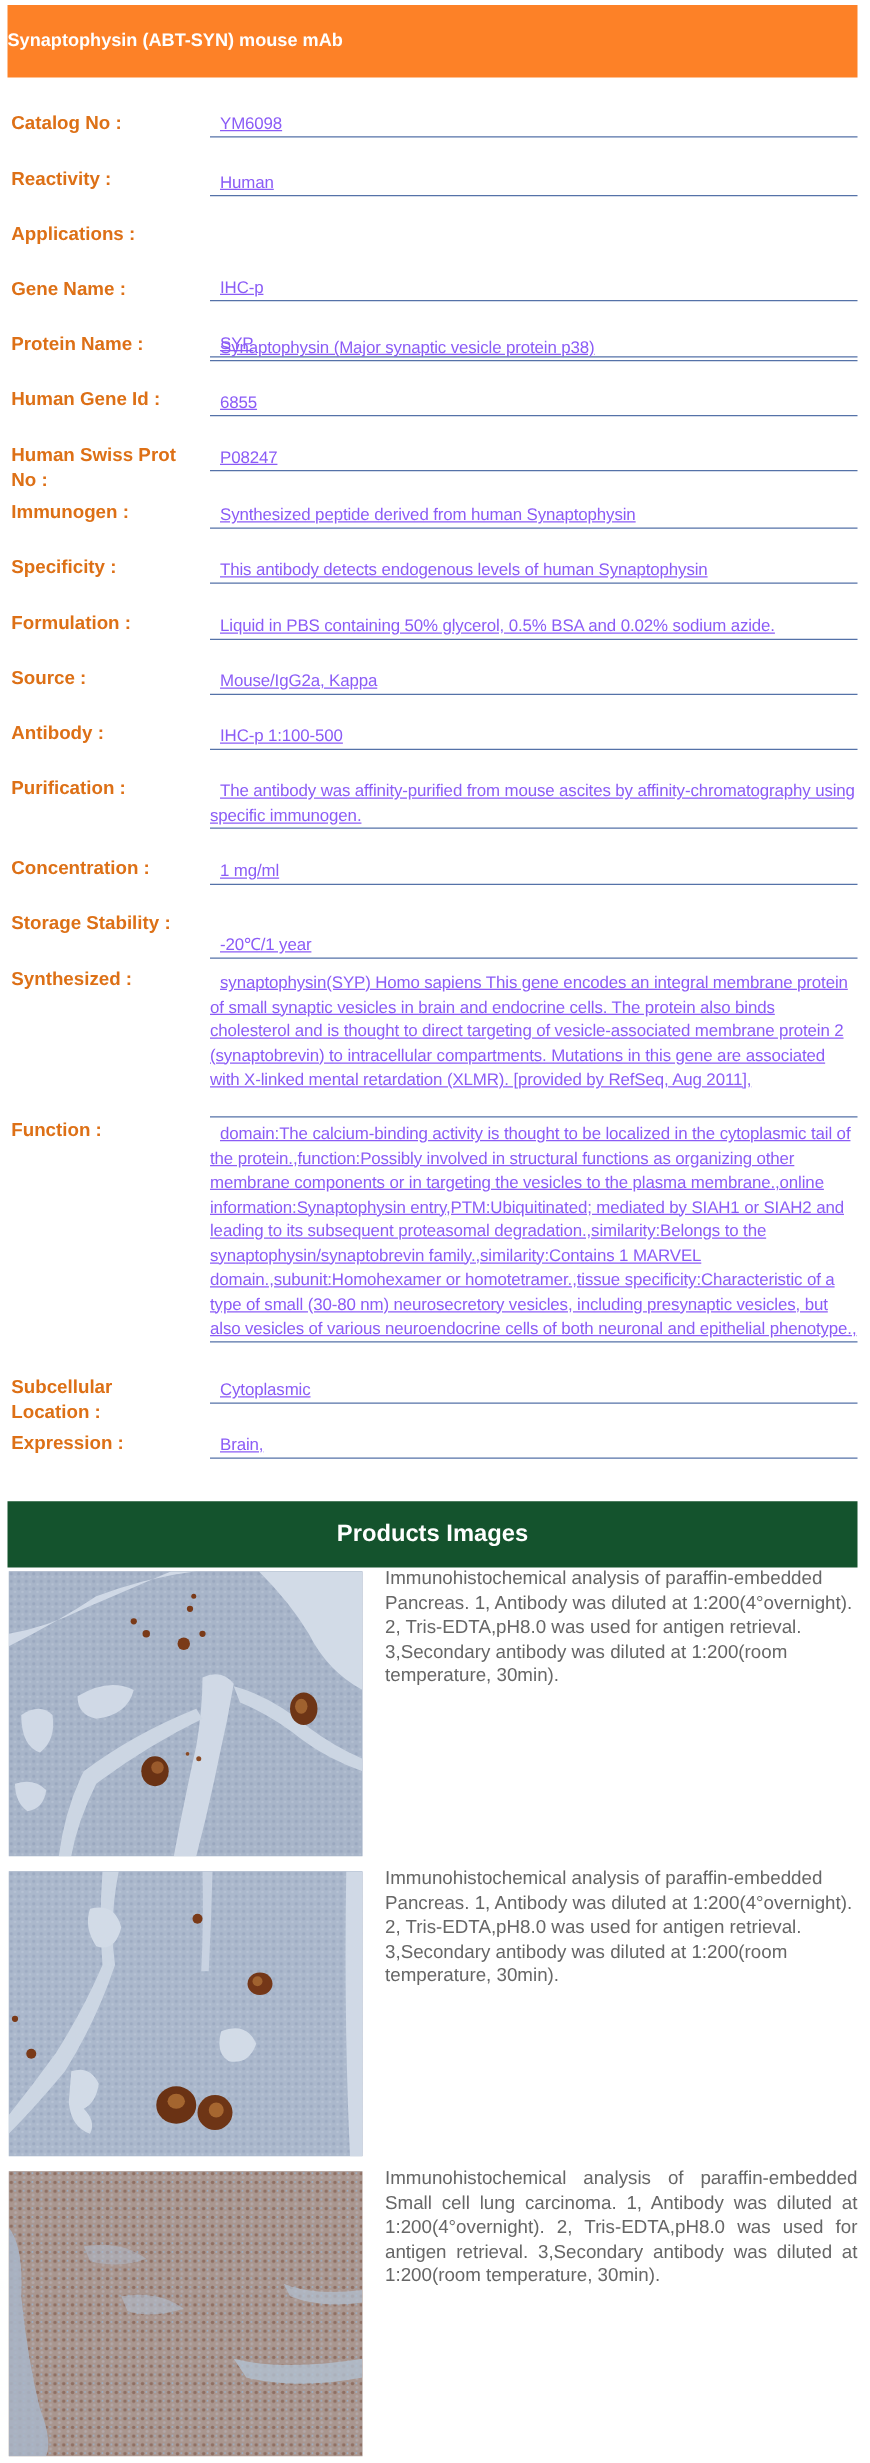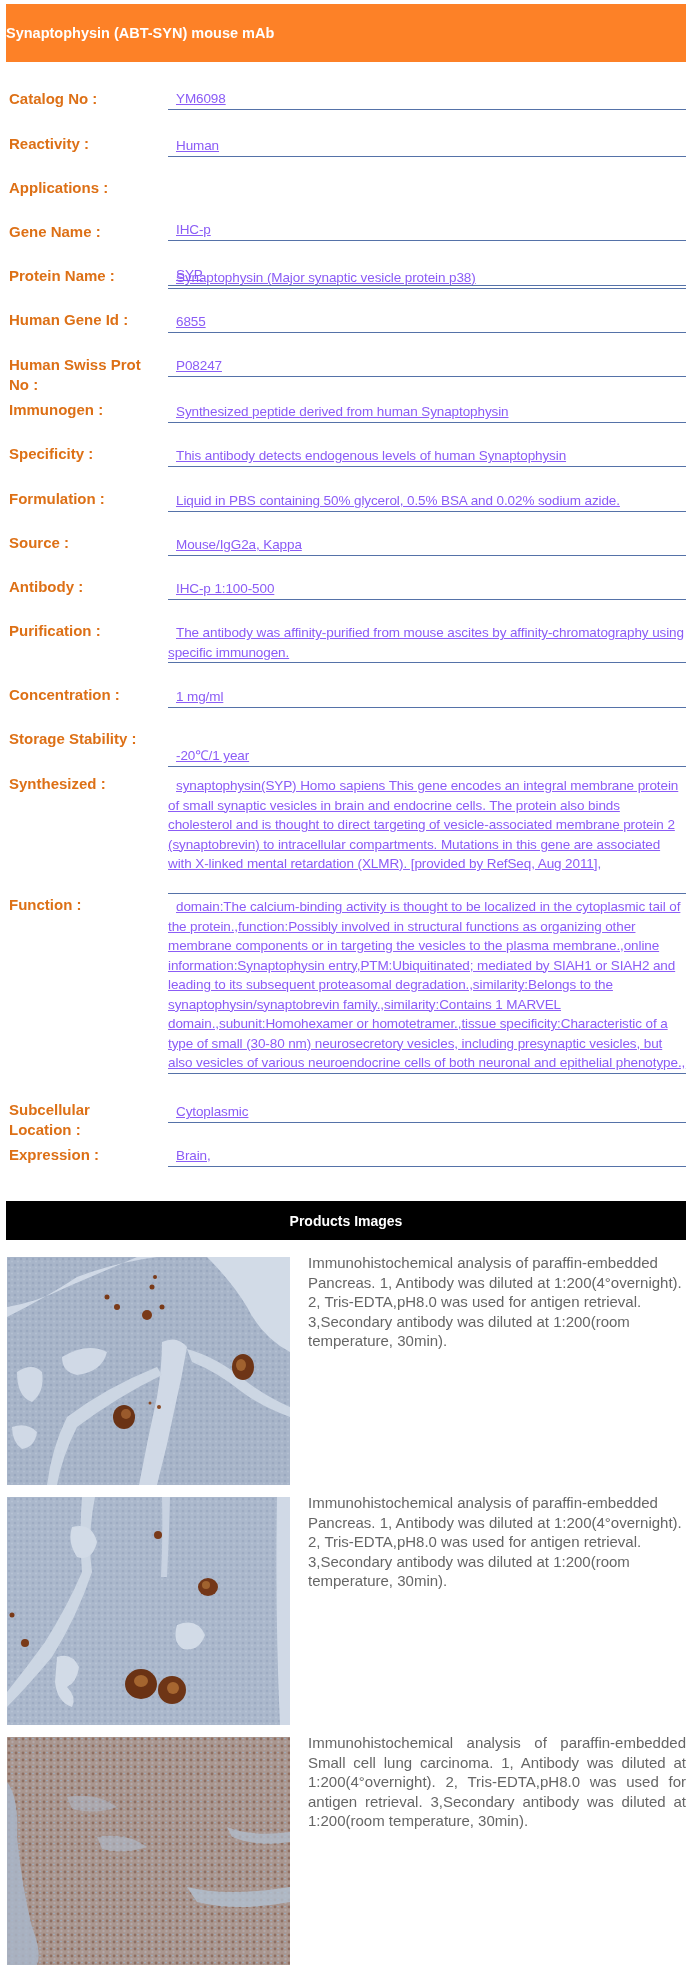--- a/index.html
+++ b/index.html
@@ -8,22 +8,22 @@
     .header-bar { position: absolute; left: 6px; top: 4px; width: 680px; height: 58px;
                   background: #fd8127; color: #ffffff; font-weight: bold; font-size: 14.5px;
                   display: flex; align-items: center; }
     .field { position: absolute; left: 0; width: 696px; }
     .field .label { position: absolute; left: 9px; top: 0; width: 160px; color: #dd7016;
                     font-weight: bold; font-size: 15px; line-height: 20px; }
     .field .value { position: absolute; left: 168px; width: 518px; color: #8b5cf6;
                     font-size: 13.5px; line-height: 19.5px; border-bottom: 1.5px solid #5572a8;
                     padding-left: 8px; box-sizing: border-box; letter-spacing: -0.1px; text-decoration: underline; }
     .field .value.multi { padding-left: 0; text-indent: 8px; }
-    .section-bar { position: absolute; left: 6px; top: 1201px; width: 680px; height: 39px;
-                   background: #000000; color: #ffffff; font-weight: bold; font-size: 14px;
+    .section-bar { position: absolute; left: 6px; top: 1201px; width: 680px; height: 53px;
+                   background: #14532d; color: #ffffff; font-weight: bold; font-size: 19px;
                    display: flex; align-items: center; justify-content: center; }
     .img-row { position: absolute; left: 0; width: 696px; }
     .ihc-img { position: absolute; left: 7px; top: 0; width: 283px; height: 228px; overflow: hidden;
                background: #a9b6c9; }
     .caption { position: absolute; left: 308px; width: 378px; color: #666666;
                font-size: 15px; line-height: 19.5px; }
     .caption.justify { text-align: justify; }
   </style>
 </head>
 <body>

